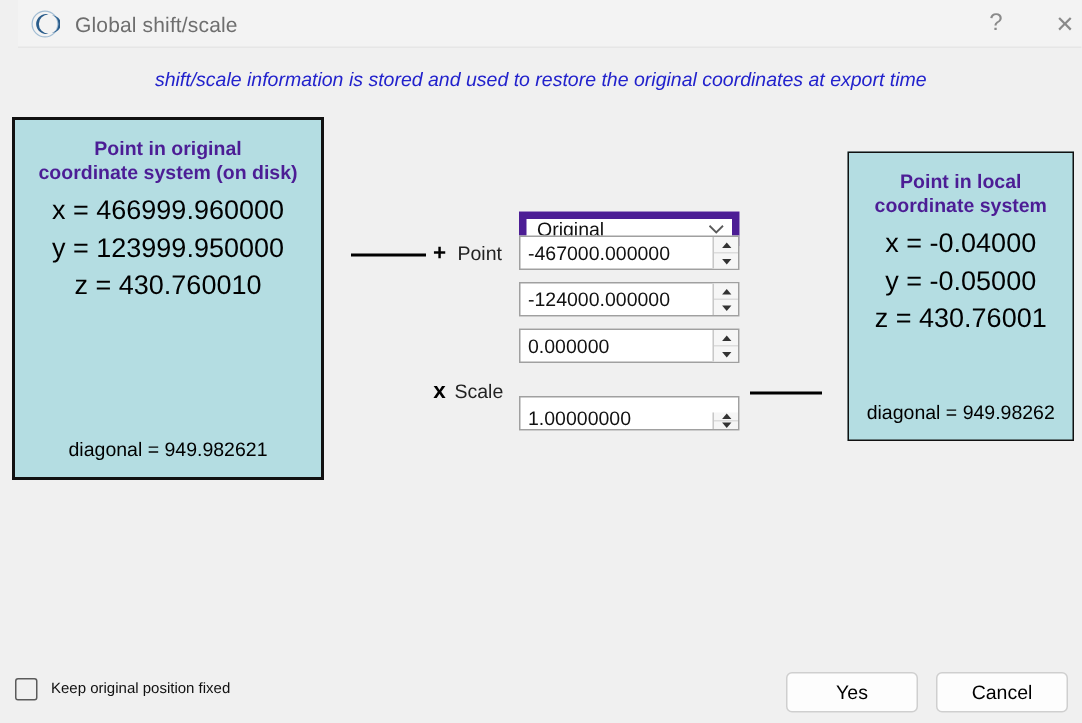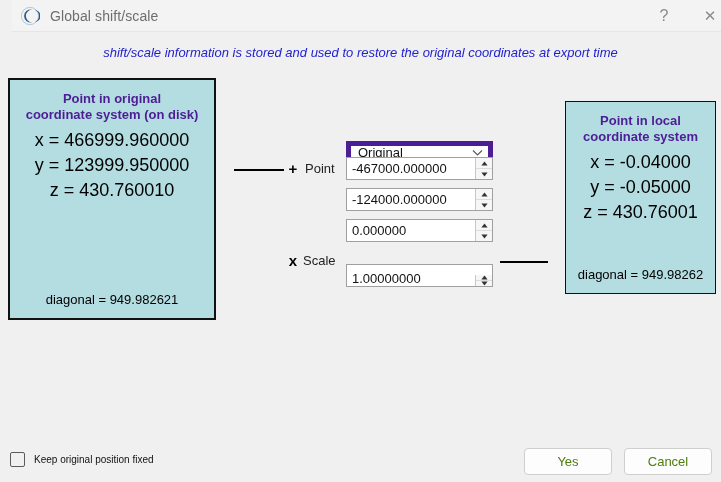--- a/index.html
+++ b/index.html
@@ -227,21 +227,21 @@
     top: 448px;
     width: 88px; height: 27px;
     box-sizing: border-box;
     background: #fdfdfd;
     border: 1px solid #cfcfcf;
     border-radius: 4px;
     display: flex;
     align-items: center;
     justify-content: center;
     font-size: 13px;
-    color: #4d7c0f;
+    color: #000000;
   }
   #btn-yes    { left: 524px; }
   #btn-cancel { left: 624px; }
 </style>
 </head>
 <body>
 
 <div id="titlebar">
   <div id="app-icon">
     <svg width="20" height="20" viewBox="0 0 20 20" aria-hidden="true">

